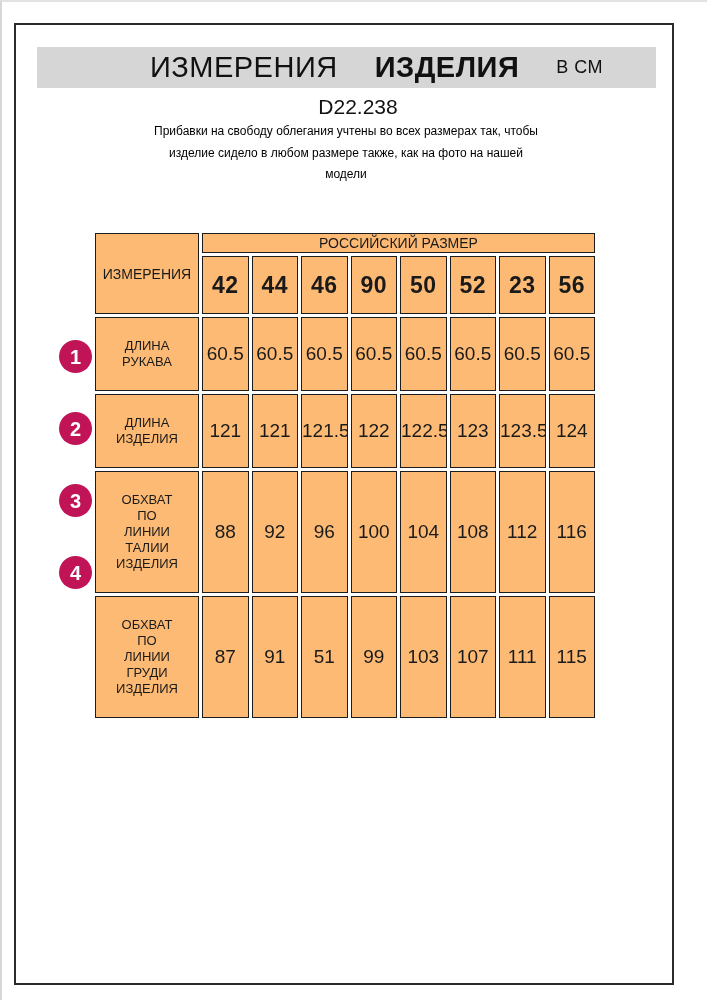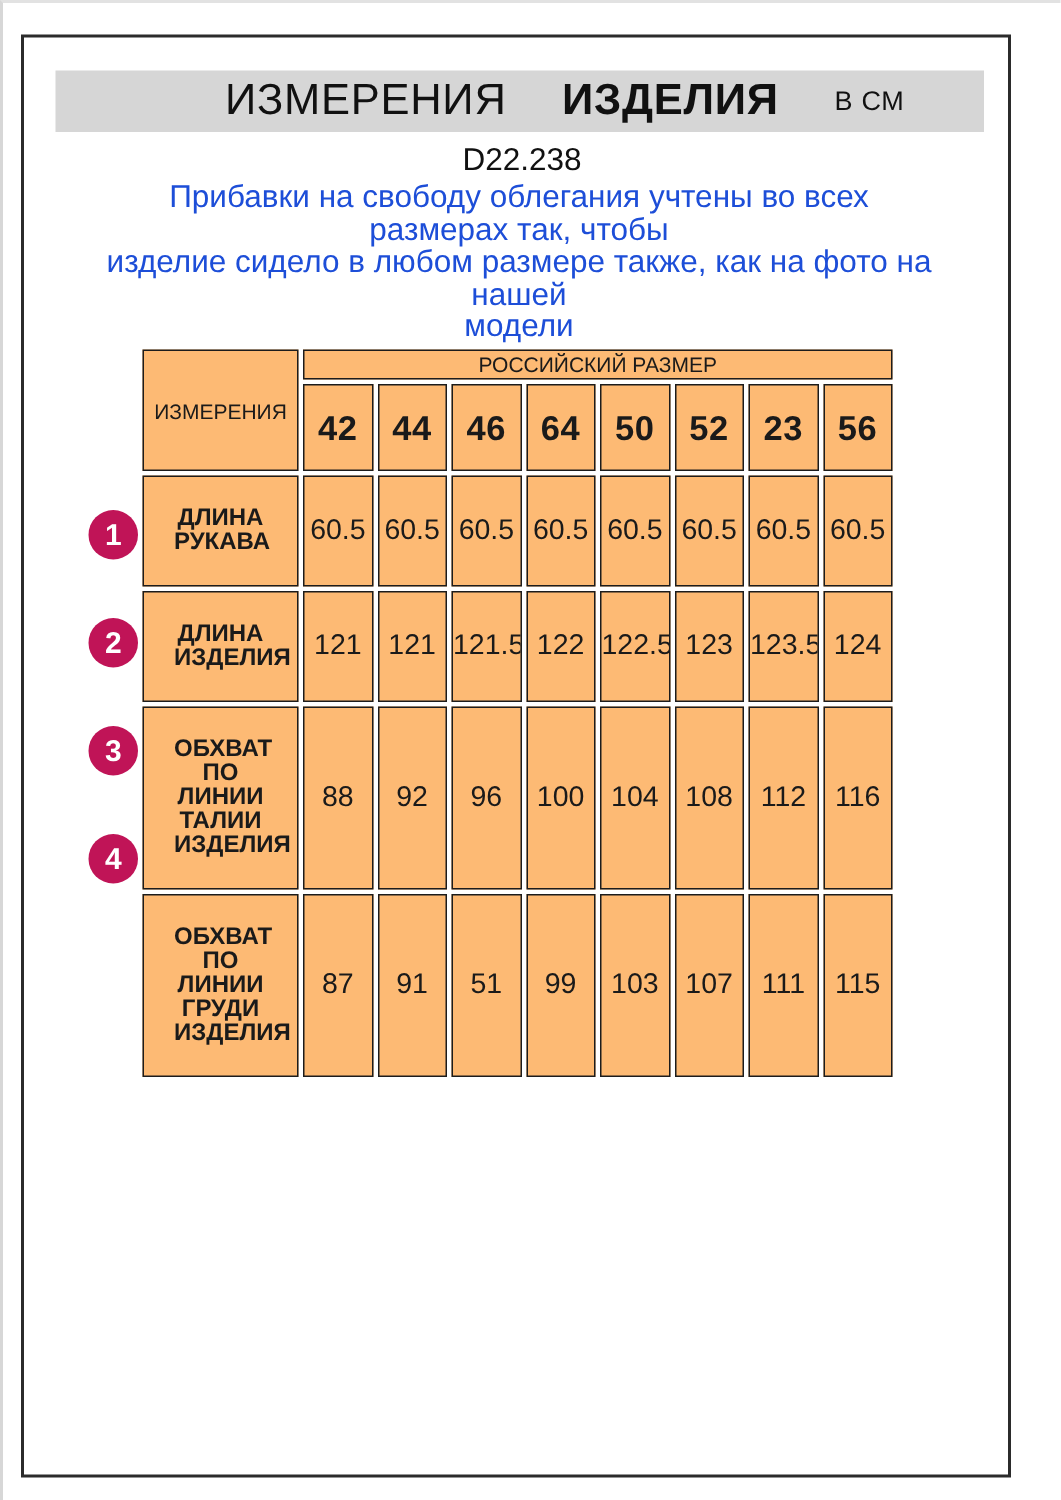--- a/index.html
+++ b/index.html
@@ -29,51 +29,51 @@
     background: #d6d6d6;
     display: flex; align-items: center; justify-content: center;
     gap: 37px;
     padding-left: 60px;
     white-space: nowrap;
   }
   .title-main  { font-size: 29px; font-weight: 400; letter-spacing: 0.5px; color: #111; }
   .title-bold  { font-size: 29px; font-weight: 700; letter-spacing: 0.5px; color: #111; }
   .title-unit  { font-size: 18px; font-weight: 400; letter-spacing: 0.5px; color: #111; }
   .article {
-    position: absolute; left: 4px; top: 70px; width: 100%;
+    position: absolute; left: 14px; top: 70px; width: 100%;
     text-align: center;
     font-size: 21px; font-weight: 400; color: #111;
   }
   .description {
     position: absolute; left: 50px; top: 96px; width: 560px;
     text-align: center;
-    font-size: 21px; line-height: 21.5px; font-weight: 400;
+    font-size: 12px; line-height: 21.5px; font-weight: 400;
     white-space: pre-line;
-    color: #1d4ed8;
+    color: #000000;
   }
   table.size-table {
     position: absolute; left: 76px; top: 205px;
     width: 506px;
     border-collapse: separate;
     border-spacing: 3px;
     table-layout: fixed;
   }
   table.size-table td {
     border: 1.5px solid #1c1c1c;
     text-align: center;
     vertical-align: middle;
     background: #fdba74;
     overflow: hidden;
   }
   td.corner-cell { font-size: 14px; font-weight: 400; }
   td.group-cell  { font-size: 14px; font-weight: 400; height: 16px; padding: 1px 0; }
   tr.sizes-row td { height: 58px; font-size: 23px; font-weight: 700; letter-spacing: 0.5px; }
   tr.data-row td  { height: 71px; }
   td.row-label {
-    font-size: 16px; line-height: 16px; font-weight: 700;
+    font-size: 13px; line-height: 16px; font-weight: 400;
     white-space: pre-line; padding: 20px;
   }
   td.value-cell { font-size: 19px; font-weight: 400; }
   .note {
     position: absolute; left: 0; top: 597px; width: 100%;
     text-align: center;
     font-size: 15.5px; font-weight: 700; color: #111;
     letter-spacing: 0.2px;
   }
   .num-badge {
@@ -125,21 +125,21 @@
     </colgroup>
     <tbody>
         <tr>
       <td class="corner-cell" rowspan="2">ИЗМЕРЕНИЯ</td>
       <td class="group-cell" colspan="8">РОССИЙСКИЙ РАЗМЕР</td>
     </tr>
     <tr class="sizes-row">
       <td>42</td>
       <td>44</td>
       <td>46</td>
-      <td>64</td>
+      <td>90</td>
       <td>50</td>
       <td>52</td>
       <td>23</td>
       <td>56</td>
     </tr>
     <tr class="data-row">
       <td class="row-label">ДЛИНА РУКАВА</td>
       <td class="value-cell">60.5</td>
       <td class="value-cell">60.5</td>
       <td class="value-cell">60.5</td>

